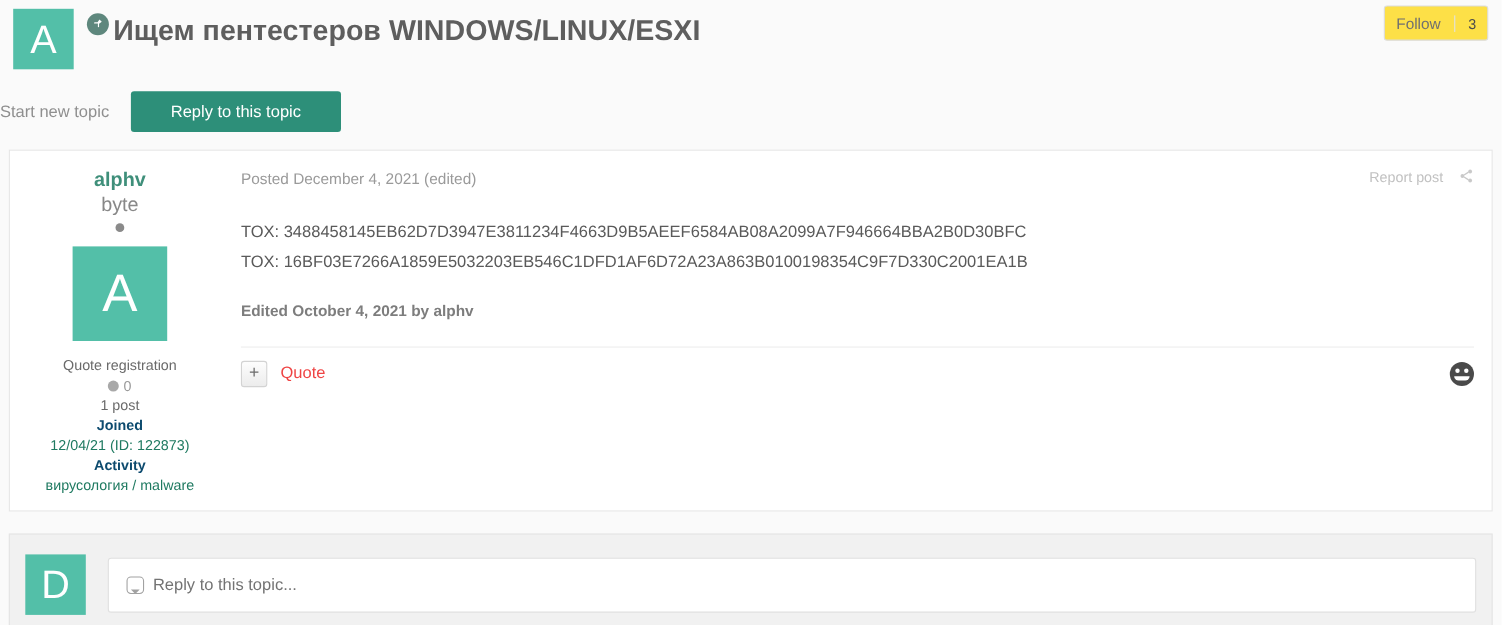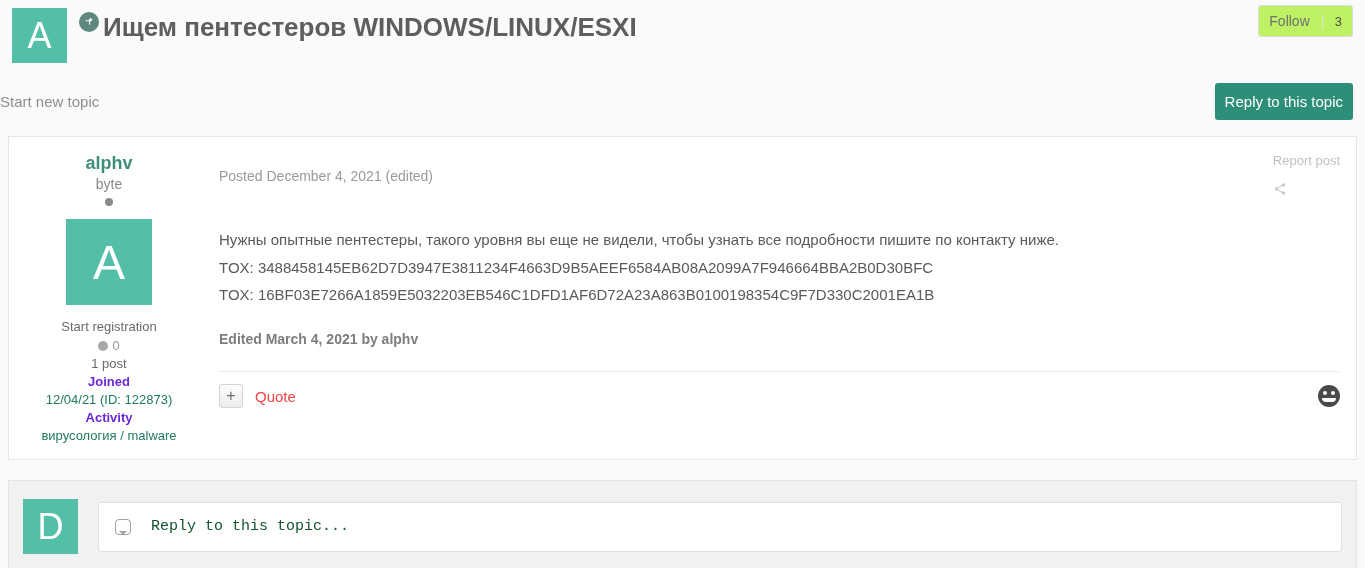--- a/index.html
+++ b/index.html
@@ -50,54 +50,54 @@
   }
   .byline .author-link { color: #777; }
   .byline .date-link { color: #716f6f; }
   .byline .forum-link { color: #1f7a61; }
 
   .follow-btn {
     position: absolute;
     top: 5px; right: 12px;
     display: flex;
     align-items: center;
-    background: #bef264;
+    background: #fde047;
     border: 1px solid #dcdcdc;
     border-radius: 3px;
     height: 32px;
     color: #707070;
     font-size: 14px;
     padding: 0 10px;
     cursor: pointer;
   }
   .follow-btn .count {
     margin-left: 12px;
     padding-left: 12px;
     border-left: 1px solid #e2e2e2;
     color: #4c4c4c;
     font-size: 13px;
   }
 
   .actions-row {
     display: flex;
-    justify-content: space-between;
+    justify-content: flex-start;
     gap: 20px;
     padding: 0 12px 16px 0;
     align-items: center;
   }
   .link-action {
     color: #8f8f8f;
     font-size: 15px;
     cursor: pointer;
   }
   .reply-topic-btn {
     background: #2d8f79;
     color: #fff;
     border: none;
-    padding: 10px 10px;
+    padding: 10px 36px;
     font-size: 15px;
     border-radius: 3px;
     cursor: pointer;
   }
 
   
   .post {
     background: #fff;
     border: 1px solid #e6e6e6;
     margin: 0 8px 20px 8px;
@@ -112,55 +112,55 @@
     font-size: 13px;
   }
   .post-aside .author-name {
     color: #3f8f7a;
     font-size: 18px;
     font-weight: 600;
   }
   .post-aside .rank {
     color: #888;
     margin-top: 2px;
-    font-size: 14px;
+    font-size: 18px;
   }
   .status-dot-small {
     width: 8px; height: 8px; border-radius: 50%;
     background: #8a8a8a; display: inline-block;
     margin: 6px 0 10px 0;
   }
   .post-avatar {
     width: 86px; height: 86px;
     background: #53bfa8;
     color: #fff;
     display: flex; align-items: center; justify-content: center;
     font-size: 48px; font-weight: 500;
     margin: 0 auto 14px auto;
   }
   .meta-line { margin-top: 3px; color: #6a6a6a; }
-  .meta-label { color: #6d28d9; font-weight: 600; margin-top: 28px; }
+  .meta-label { color: #0c4a6e; font-weight: 600; margin-top: 28px; }
   .rep-line { color: #9a9a9a; margin-top: 4px; display:flex; align-items:center; justify-content:center; gap:4px;}
   .rep-dot { width:10px;height:10px;border-radius:50%;background:#a8a8a8;display:inline-block;}
   .joined-link { color: #1f7a61; }
   .activity-link { color: #1f7a61; }
 
   .post-main {
     flex: 1;
     padding: 0 10px;
     position: relative;
   }
   .post-meta-top {
     display: flex;
     justify-content: space-between;
     color: #9a9a9a;
     margin-bottom: 28px;
     align-items: center;
   }
-  .post-meta-top .right { display:flex; gap:14px; color:#c1c1c1; font-size:13px;flex-direction:column; }
+  .post-meta-top .right { display:flex; gap:14px; color:#c1c1c1; font-size:13px; }
   .post-body {
     color: #5a5a5a;
     font-size: 15px;
     line-height: 1.7;
     border-bottom: 1px solid #ededed;
     padding-bottom: 18px;
     margin-bottom: 12px;
   }
   .post-body p { margin-bottom: 2px; }
   .edited-note {
@@ -222,26 +222,25 @@
   }
   .reply-box {
     flex: 1;
     background: #fff;
     border: 1px solid #e0e0e0;
     border-radius: 3px;
     height: 50px;
     display: flex;
     align-items: center;
     padding: 0 16px;
-    color: #14532d;
-    font-size: 15px;
-    gap: 20px;
+    color: #737373;
+    font-size: 15px;
+    gap: 8px;
     cursor: text;
     position: relative;
-    font-family: Liberation Mono, monospace;
   }
   .reply-box::before{
     content:""; position:absolute; left:-9px; top:50%; transform:translateY(-50%);
     border:9px solid transparent; border-right-color:#fff;
   }
   .comment-icon {
     width:16px;height:16px;border:1.5px solid #a2a2a2;border-radius:4px;
     position:relative;
   }
   .comment-icon::after{
@@ -276,21 +275,21 @@
   <span class="link-action">Start new topic</span>
   <button class="reply-topic-btn">Reply to this topic</button>
 </div>
 
 <div class="post">
   <aside class="post-aside">
     <div class="author-name clicky">alphv</div>
     <div class="rank">byte</div>
     <span class="status-dot-small"></span>
     <div class="post-avatar">A</div>
-    <div class="meta-line">Start registration</div>
+    <div class="meta-line">Quote registration</div>
     <div class="rep-line">
       <span class="rep-dot"></span>
       <span>0</span>
     </div>
     <div class="meta-line">1 post</div>
     <div class="meta-line"><span class="meta-label">Joined</span></div>
     <div class="meta-line"><span class="joined-link clicky">12/04/21 (ID: 122873)</span></div>
     <div class="meta-line"><span class="meta-label">Activity</span></div>
     <div class="meta-line"><span class="activity-link clicky">вирусология / malware</span></div>
   </aside>
@@ -307,24 +306,23 @@
               <circle cx="6" cy="12" r="3"></circle>
               <circle cx="18" cy="5" r="3"></circle>
               <circle cx="18" cy="19" r="3"></circle>
               <path d="M8.5 10.5 15.5 6M8.5 13.5 15.5 18" stroke="#c9c9c9" stroke-width="2"></path>
             </svg>
         </span>
       </div>
     </div>
 
     <div class="post-body">
-      <p>Нужны опытные пентестеры, такого уровня вы еще не видели, чтобы узнать все подробности пишите по контакту ниже.</p>
       <p>TOX: 3488458145EB62D7D3947E3811234F4663D9B5AEEF6584AB08A2099A7F946664BBA2B0D30BFC</p>
       <p>TOX: 16BF03E7266A1859E5032203EB546C1DFD1AF6D72A23A863B0100198354C9F7D330C2001EA1B</p>
-      <p class="edited-note">Edited March 4, 2021 by alphv</p>
+      <p class="edited-note">Edited October 4, 2021 by alphv</p>
     </div>
 
     <div class="post-footer">
       <div class="quote-wrap">
         <button class="plus-btn">+</button>
         <span class="quote-link">Quote</span>
       </div>
       <span class="react-icon"></span>
     </div>
   </div>

